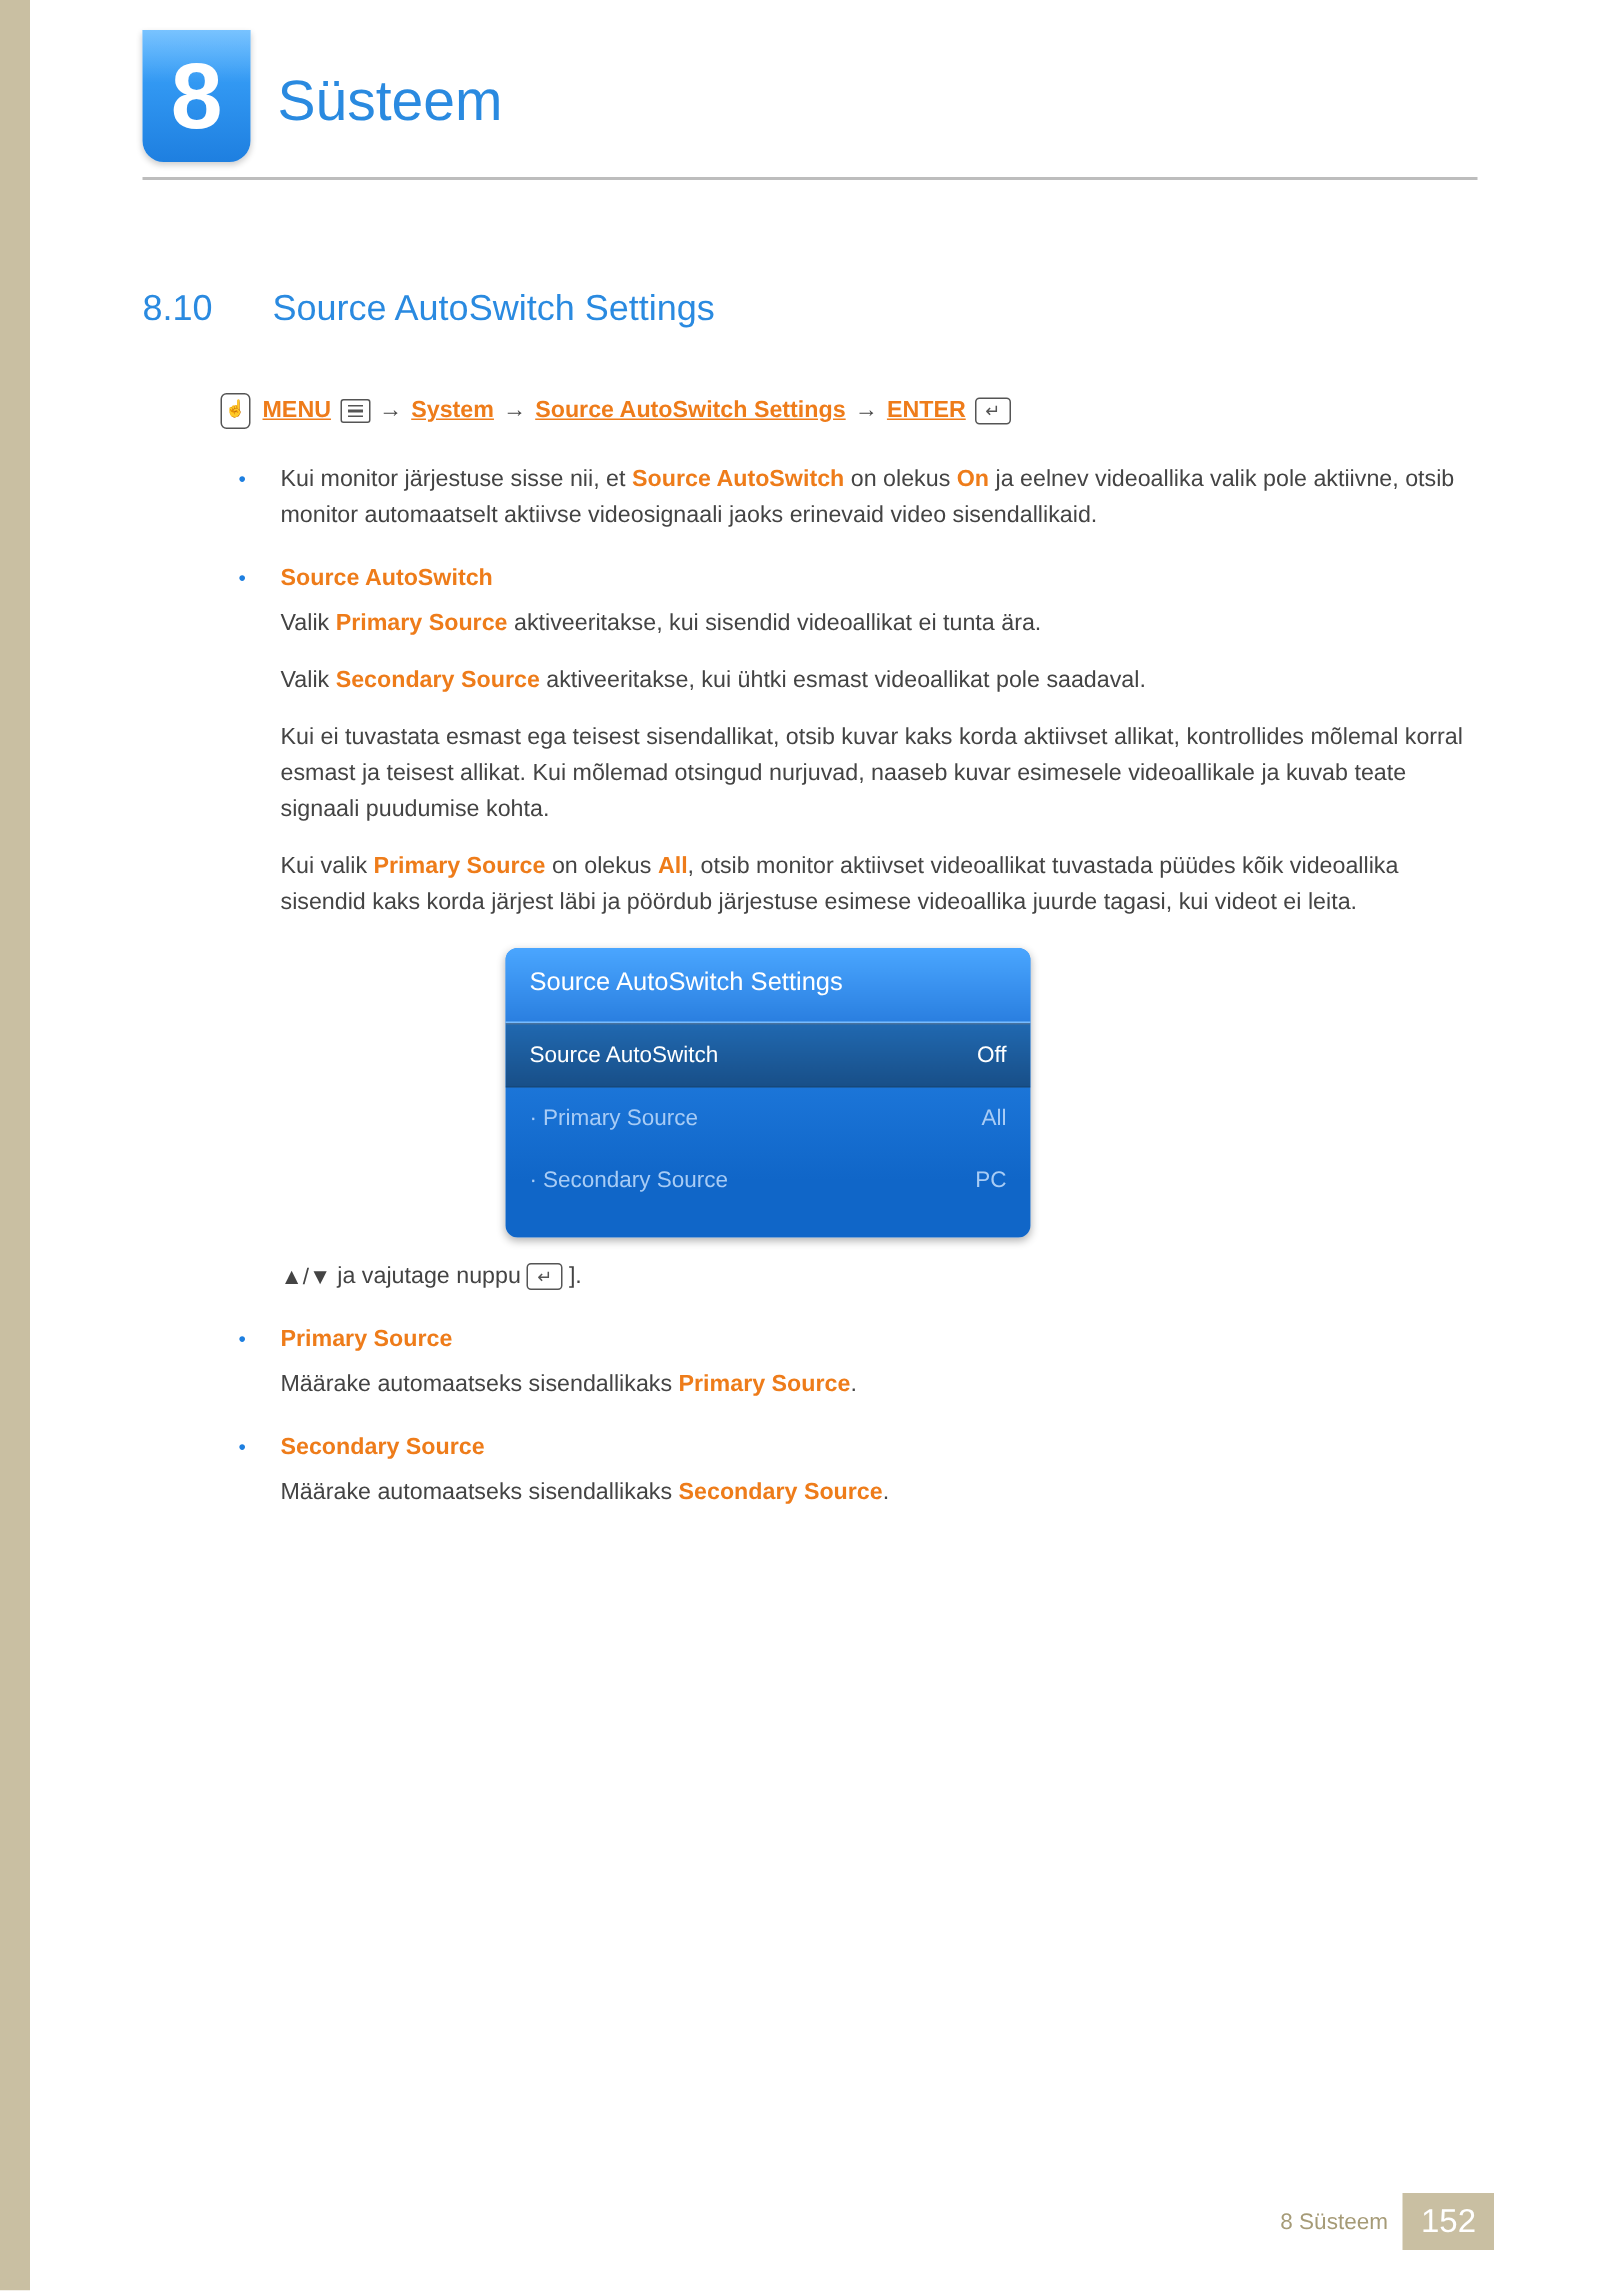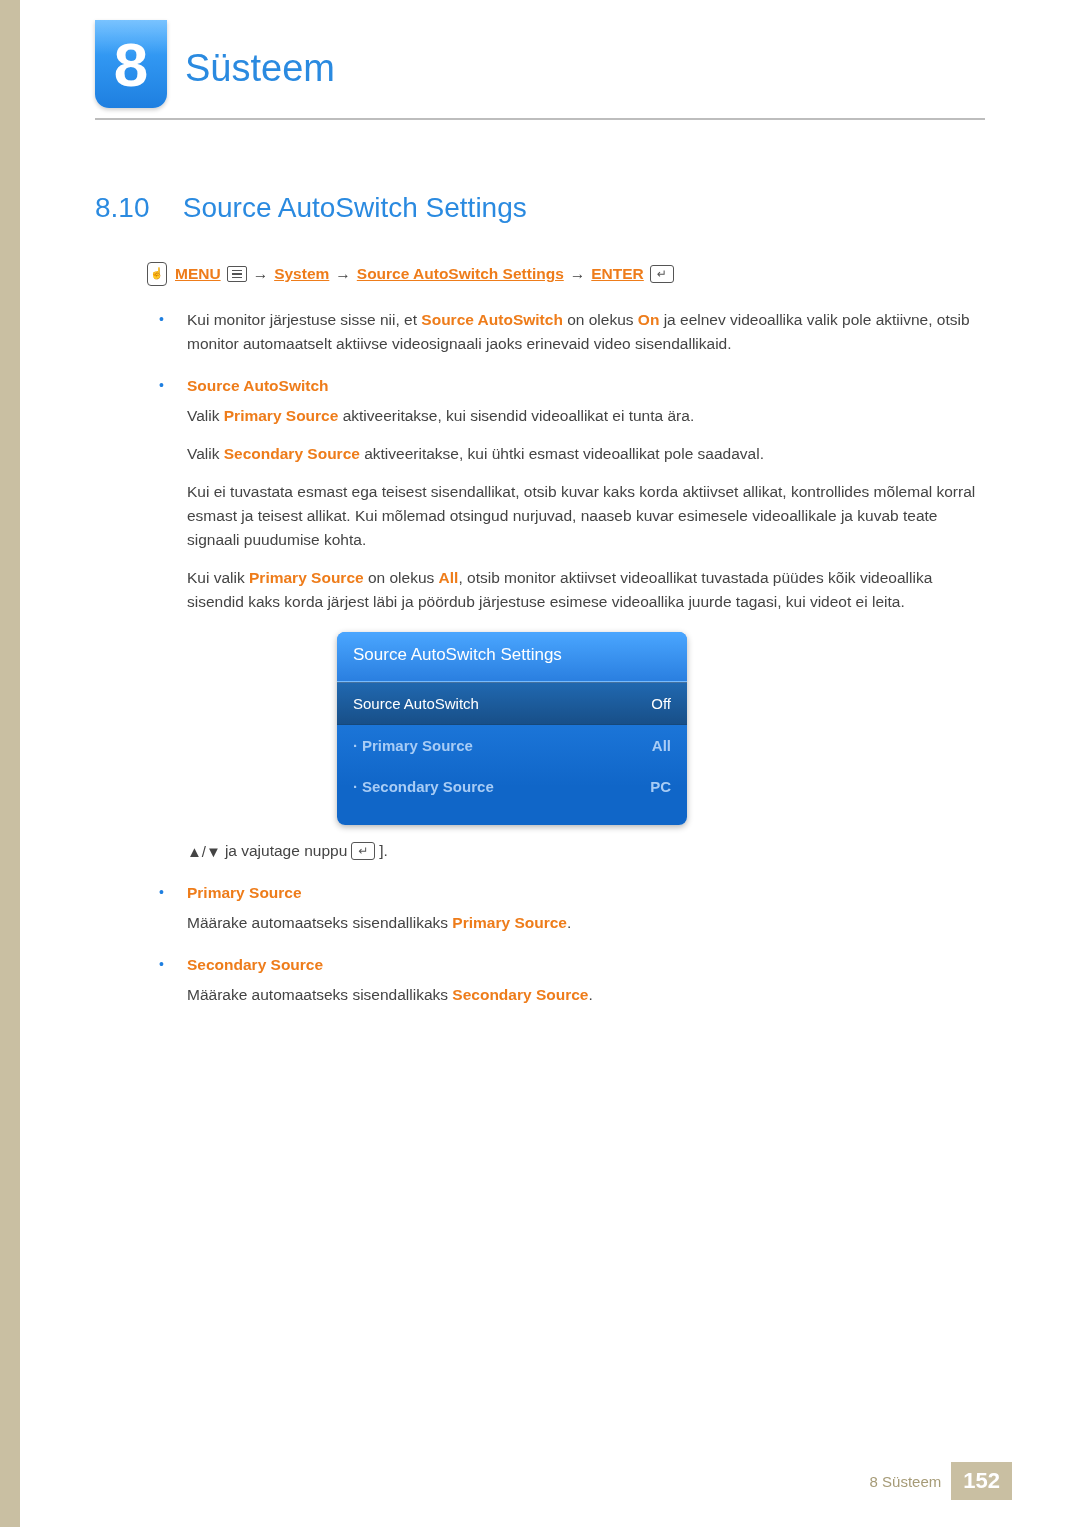--- a/index.html
+++ b/index.html
@@ -64,21 +64,21 @@
     position: absolute;
     left: 95px;
     right: 95px;
     top: 118px;
     border-top: 2px solid #bdbdbd;
   }
   .section-heading {
     position: absolute;
     left: 95px;
     top: 192px;
-    font-size: 28px;
+    font-size: 24px;
     color: #2a8ae0;
   }
   .section-number {
     display: inline-block;
     width: 80px;
   }
   .content {
     position: absolute;
     left: 145px;
     right: 95px;
@@ -178,46 +178,45 @@
     font-size: 15px;
   }
   .settings-panel .row.highlight {
     background: linear-gradient(to bottom, #2068b0, #184f88);
     color: #fff;
     border-top: 1px solid rgba(255,255,255,0.2);
     border-bottom: 1px solid rgba(0,0,0,0.3);
   }
   .settings-panel .row.dim {
     color: #a8ccf5;
-    font-weight: bold;
   }
   .row .dot { margin-right: 4px; }
   .settings-panel .spacer { height: 18px; }
   .after-panel { margin-top: 4px; display:flex; align-items:center; flex-wrap:wrap; gap:4px; }
   .updown { font-size: 15px; }
   .footer {
     position: absolute;
     left: 0;
-    right: 12px;
+    right: 0;
     bottom: 26px;
     height: 40px;
     display: flex;
     align-items: center;
     justify-content: flex-end;
-    padding-right: 56px;
+    padding-right: 84px;
   }
   .footer-chapter {
     color: #a69b77;
     font-size: 15px;
     margin-right: 10px;
   }
   .page-number {
     background: #c9bfa2;
     color: #fff;
-    font-weight: bold;
+    font-weight: normal;
     font-size: 22px;
     padding: 6px 12px;
   }
 </style>
 </head>
 <body>
 
 <div class="page">
   <div class="side-stripe"></div>
 

